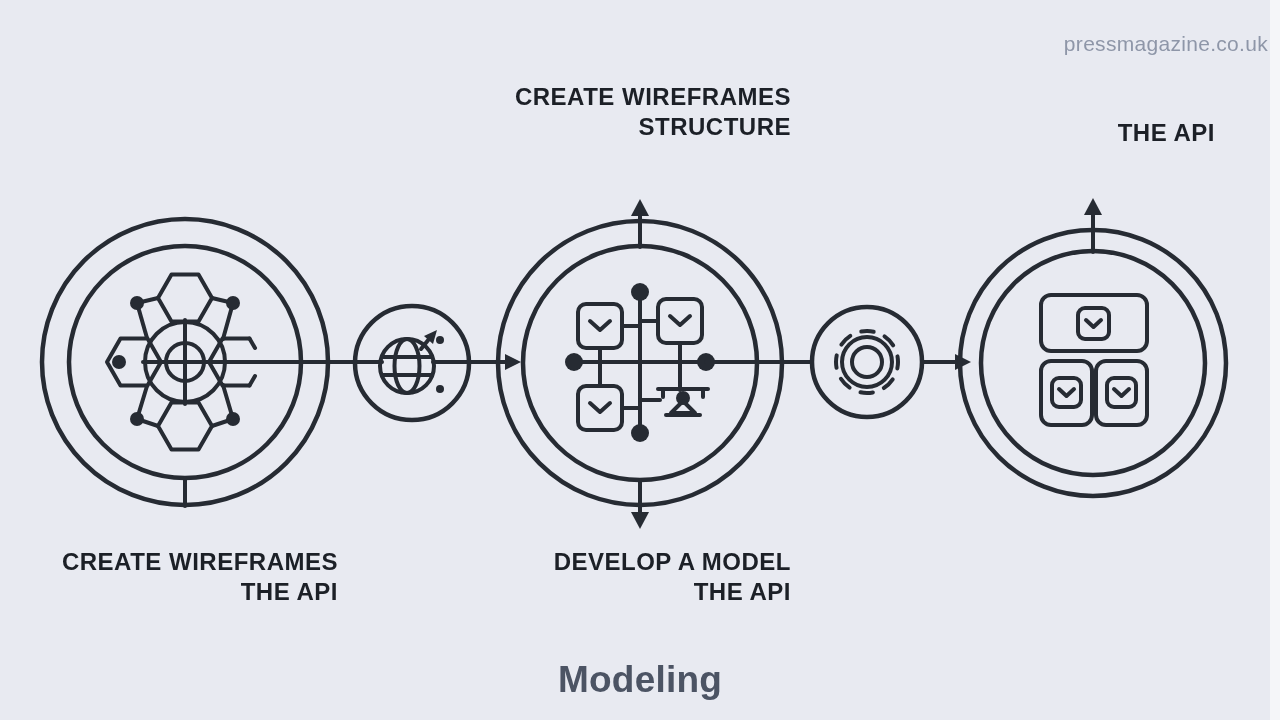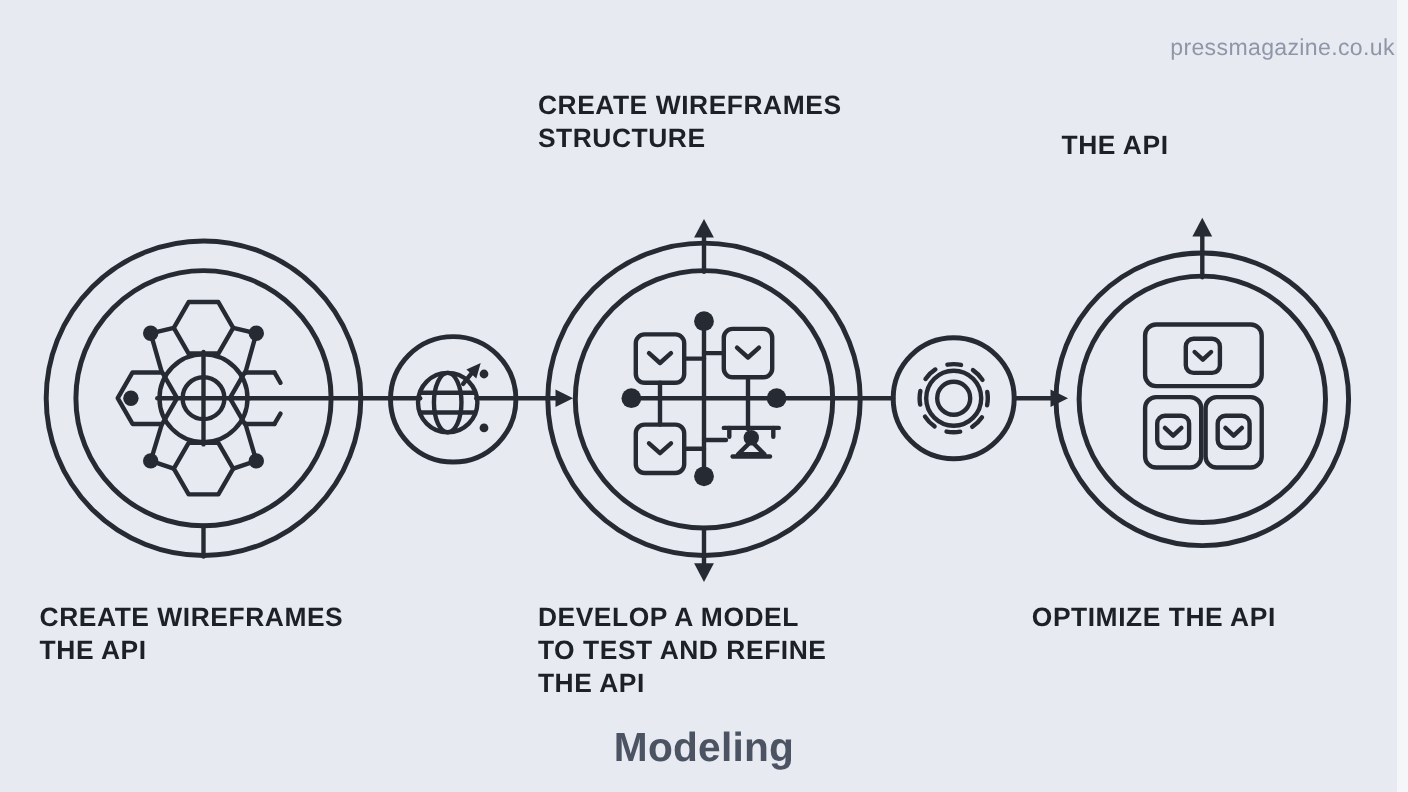--- a/index.html
+++ b/index.html
@@ -9,21 +9,21 @@
   body{
     width:1280px;height:720px;position:relative;overflow:hidden;
     background:var(--bg);
     font-family:"Liberation Sans", sans-serif;
   }
   #diagram{position:absolute;left:0;top:0;color:var(--stroke);}
   #diagram .s{fill:none;stroke:currentColor;stroke-width:4;stroke-linecap:round;stroke-linejoin:round;}
   #diagram .ring{stroke-width:4.5;}
   #diagram .f{fill:currentColor;stroke:none;}
   .label{
-    position:absolute;text-align:left;color:var(--label);
+    position:absolute;text-align:right;color:var(--label);
     font-size:24px;line-height:30px;font-weight:700;letter-spacing:.5px;
   }
   .title{
     position:absolute;left:0;right:0;top:652px;text-align:center;
     color:var(--title);font-size:37px;line-height:56px;font-weight:700;letter-spacing:.2px;
   }
   .watermark{
     position:absolute;top:32px;right:12px;
     color:var(--watermark);font-size:21px;font-weight:400;letter-spacing:.3px;
   }
@@ -167,26 +167,24 @@
   <div>THE API</div>
 </div>
 
 <div class="label" style="left:36px;top:547px;width:302px">
   <div>CREATE WIREFRAMES</div>
   <div>THE API</div>
 </div>
 
 <div class="label" style="left:489px;top:547px;width:302px">
   <div>DEVELOP A MODEL</div>
-  <div>TO TEST AND REFINE</div>
   <div>THE API</div>
 </div>
 
 <div class="label" style="left:938px;top:547px;width:302px">
-  <div>OPTIMIZE THE API</div>
 </div>
 
 <div class="title">
   <div>Modeling</div>
 </div>
 
 <div class="watermark">pressmagazine.co.uk</div>
 
 <div class="edge-strip"></div>
 

